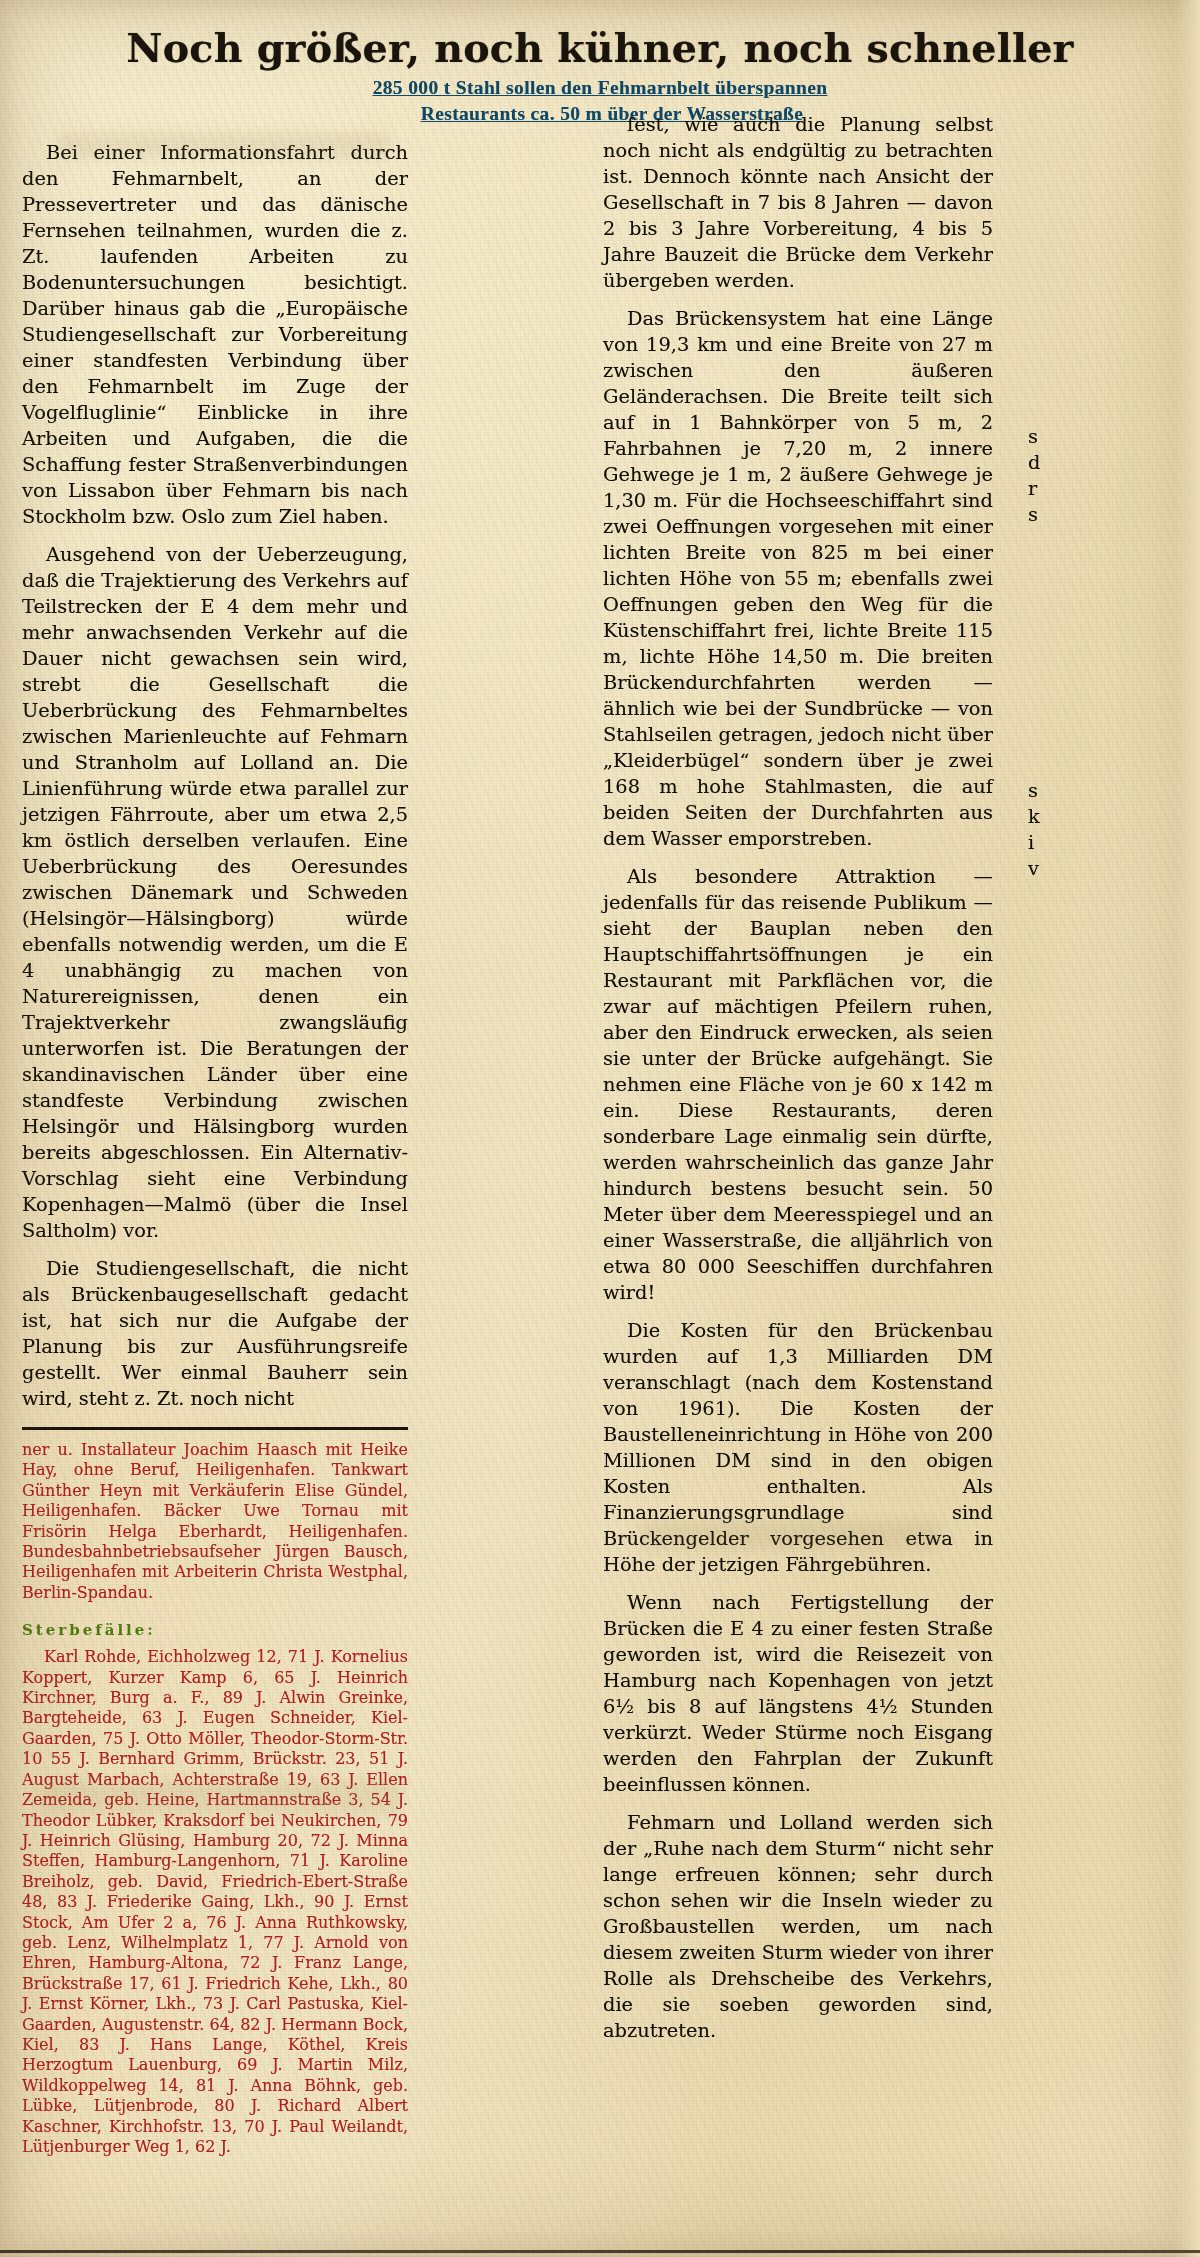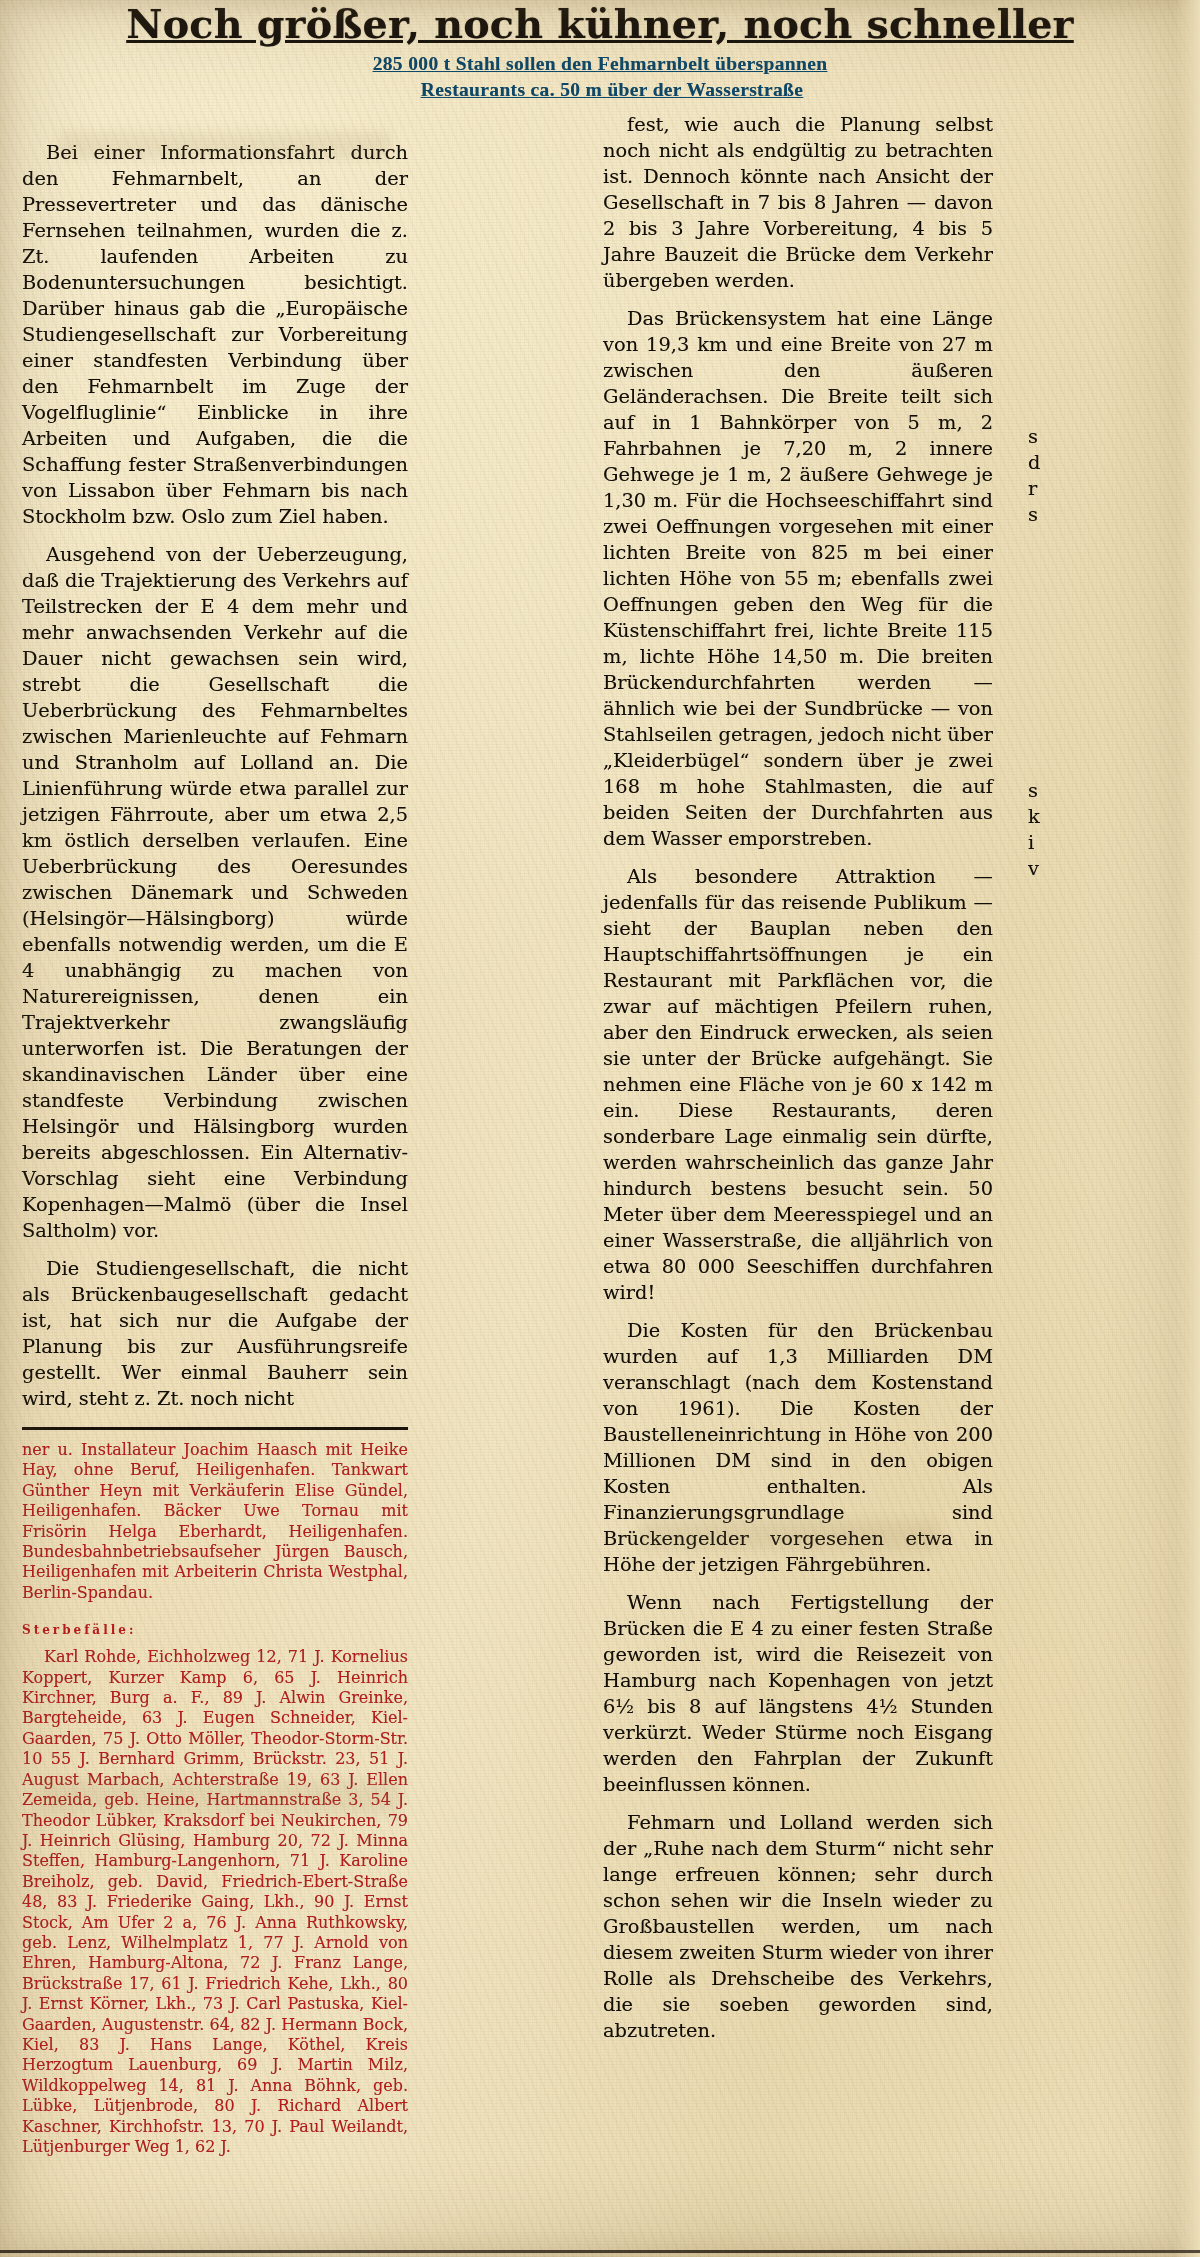--- a/index.html
+++ b/index.html
@@ -39,25 +39,24 @@
     position:absolute;left:0;right:0;top:0;
     text-align:center;
   }
   .headline{
     font-family:"DejaVu Serif", serif;
     font-weight:700;
     font-size:41px;
     line-height:48px;
     letter-spacing:.2px;
     color:#17120c;
-    padding-top:0;
+    padding-top:24px;
     white-space:nowrap;
     transform:scaleX(1.0);
     text-shadow:0 0 1px rgba(25,18,8,.45);
-    text-decoration:underline;
   }
   .subhead{
     font-family:"Liberation Serif", serif;
     font-weight:700;
     color:#0c4a6e;
     text-shadow:0 0 .6px rgba(25,18,8,.4);
     text-decoration:underline;
   }
   .subhead1{font-size:19.5px;line-height:25px;letter-spacing:.35px;margin-top:3px;}
   .subhead2{font-size:19.5px;line-height:25px;letter-spacing:.35px;margin-top:1px;padding-left:24px;}
@@ -94,26 +93,26 @@
     font-size:16.0px;
     line-height:20.4px;
     margin:0;
     text-align:justify;
     text-indent:0;
     color:#b91c1c;
     text-shadow:0 0 .5px rgba(20,14,5,.3);
   }
   .small-p.indent{text-indent:22px;}
   .sec-head{
-    font-size:12px;
+    font-size:15px;
     line-height:30px;
     font-weight:700;
     letter-spacing:3.0px;
     margin:12px 0 2px 0;
-    color:#b91c1c;
+    color:#4d7c0f;
   }
 
   .bottom-rule{
     position:absolute;left:0;right:0;bottom:4px;height:3px;
     background:linear-gradient(90deg,#2a2116 0%,#3a3022 35%,#241c11 70%,#3b3123 100%);
     opacity:.85;
   }
   .edge-fade{
     position:absolute;top:0;bottom:0;right:0;width:26px;
     background:linear-gradient(90deg, rgba(239,226,189,0), rgba(239,226,189,.92));

